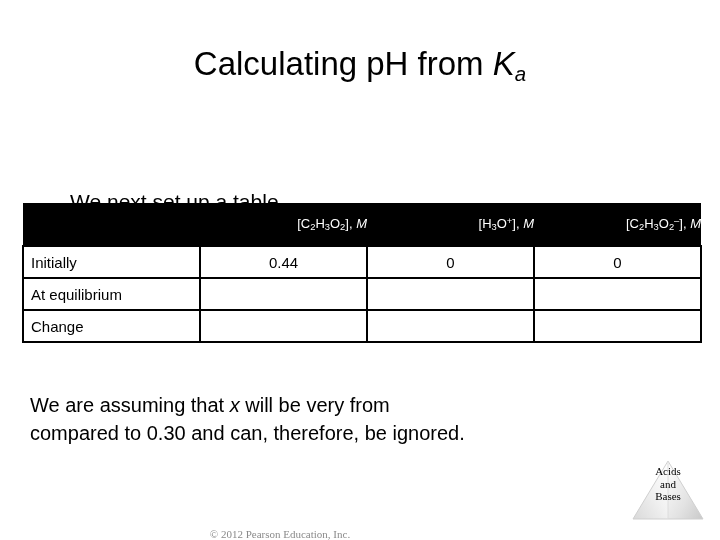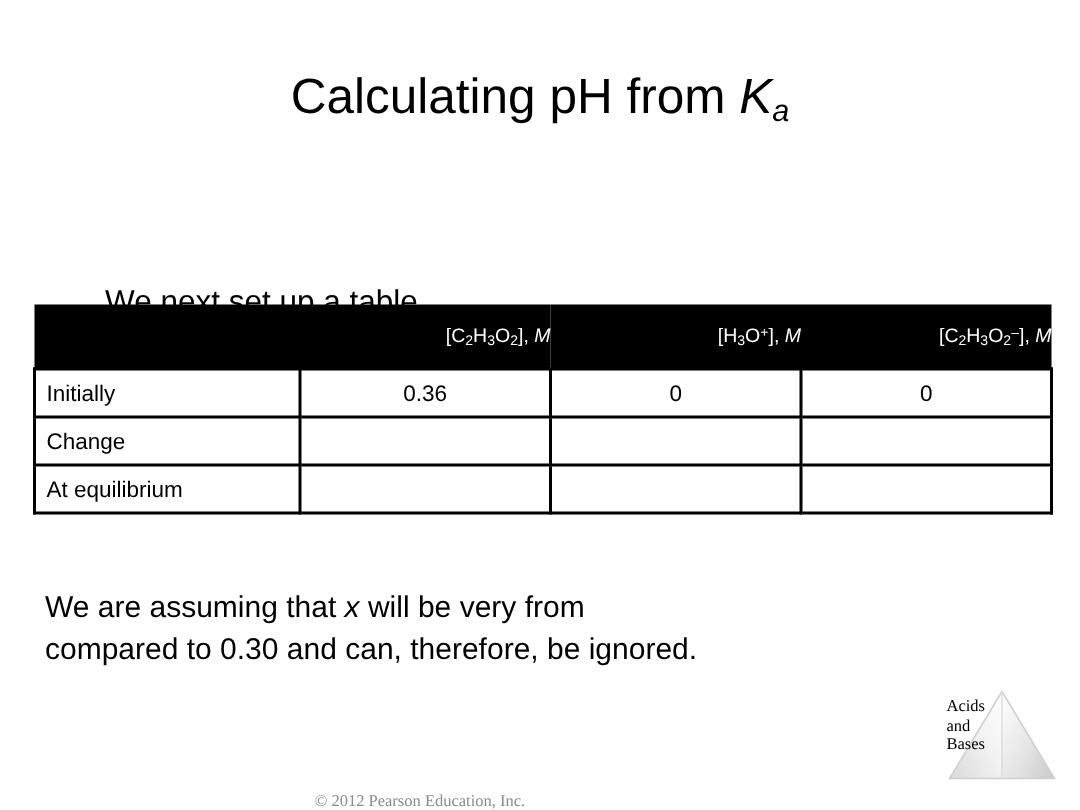--- a/index.html
+++ b/index.html
@@ -155,21 +155,21 @@
   .logo svg {
     position: absolute;
     left: 0;
     top: 0;
   }
   .logo-text {
     position: absolute;
     left: 0;
     top: 6px;
     width: 74px;
-    text-align: left;
+    text-align: center;
     font-family: "Liberation Serif", serif;
     font-size: 11px;
     line-height: 12.5px;
     color: #000000;
   }
 </style>
 </head>
 <body>
 
 <div class="slide">
@@ -197,32 +197,32 @@
           <span>[H</span><span class="fsub">3</span><span>O</span><span class="fsup">+</span><span>], </span><span class="unit-m">M</span>
         </th>
         <th>
           <span>[C</span><span class="fsub">2</span><span>H</span><span class="fsub">3</span><span>O</span><span class="fsub">2</span><span class="fsup">–</span><span>], </span><span class="unit-m">M</span>
         </th>
       </tr>
     </thead>
     <tbody>
       <tr>
         <td class="rowlabel">Initially</td>
-        <td>0.36</td>
+        <td>0.44</td>
         <td>0</td>
         <td>0</td>
       </tr>
       <tr>
+        <td class="rowlabel">At equilibrium</td>
+        <td></td>
+        <td></td>
+        <td></td>
+      </tr>
+      <tr>
         <td class="rowlabel">Change</td>
-        <td></td>
-        <td></td>
-        <td></td>
-      </tr>
-      <tr>
-        <td class="rowlabel">At equilibrium</td>
         <td></td>
         <td></td>
         <td></td>
       </tr>
     </tbody>
   </table>
 
   <div class="body-text">
     <div><span>We are assuming that </span><span class="ital">x</span><span> will be very from</span></div>
     <div>compared to 0.30 and can, therefore, be ignored.</div>

